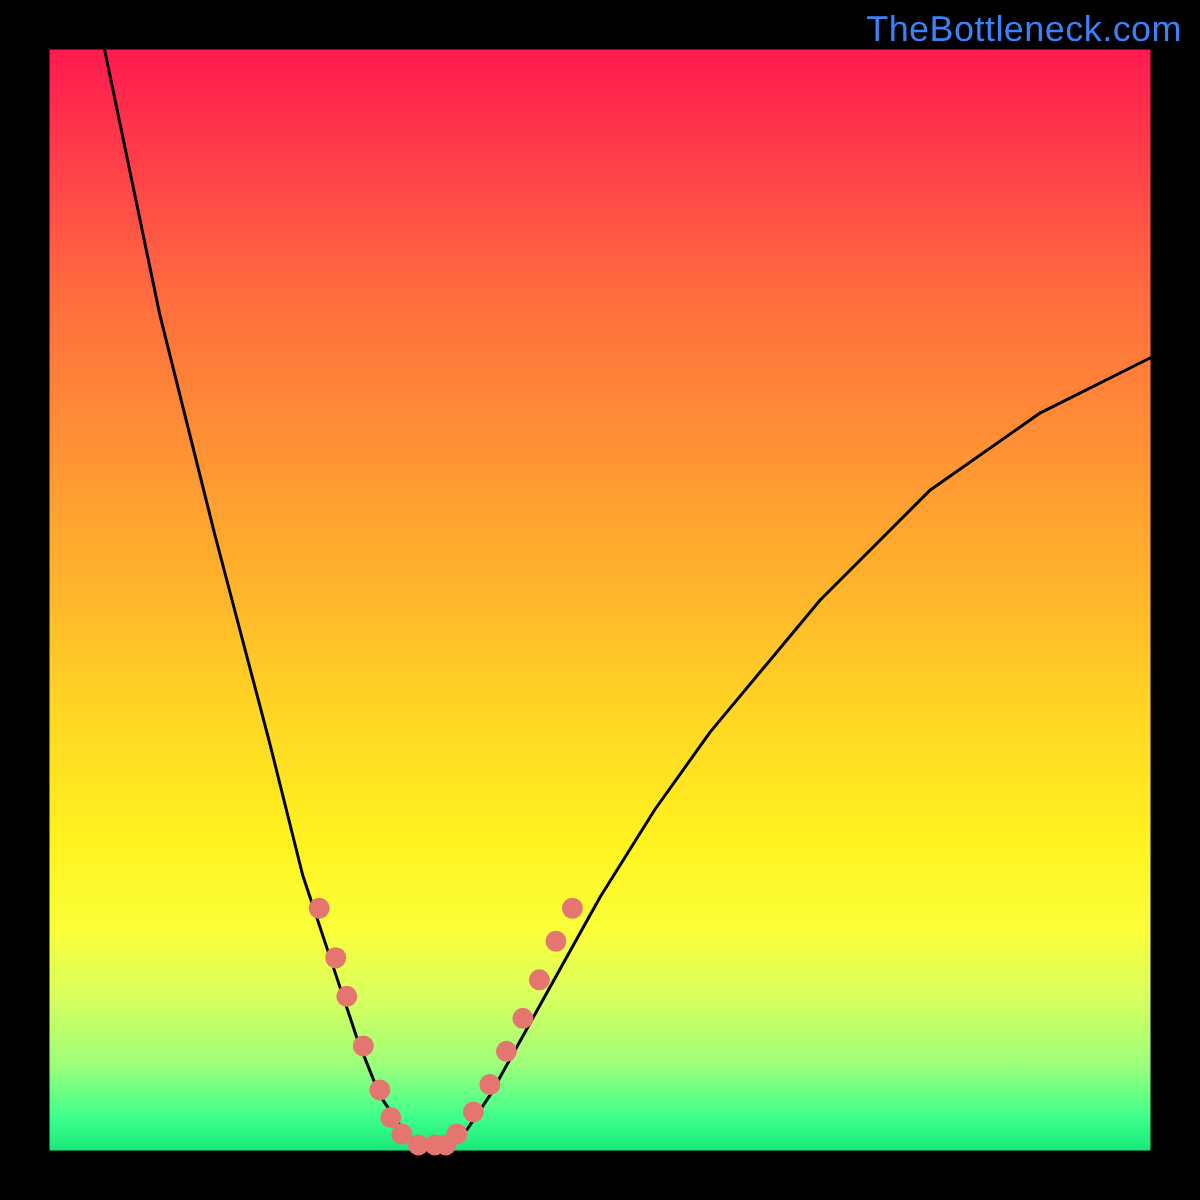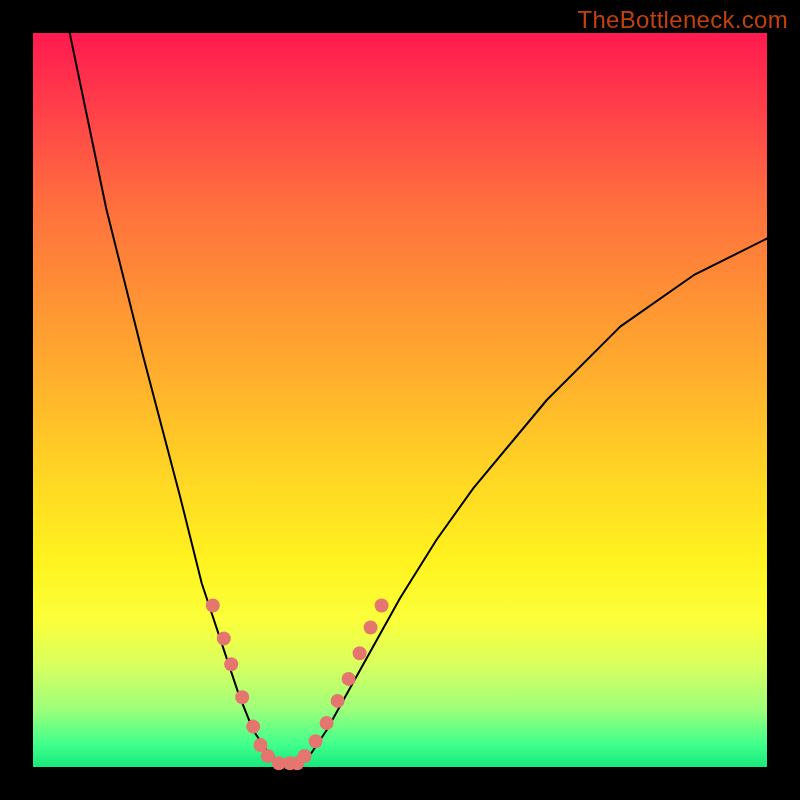--- a/index.html
+++ b/index.html
@@ -34,21 +34,21 @@
       #fbff3a 80%,
       #d9ff5e 86%,
       #9fff7a 92%,
       #3fff8c 97%,
       #17e87a 100%);
   }
   .watermark {
     position: absolute;
     top: 6px;
     right: 12px;
-    color: #c2410c;
+    color: #3b82f6;
     font-size: 24px;
     font-weight: 500;
     letter-spacing: 0.3px;
     z-index: 5;
   }
   svg.curve {
     position: absolute;
     left: 0;
     top: 0;
     width: 734px;

